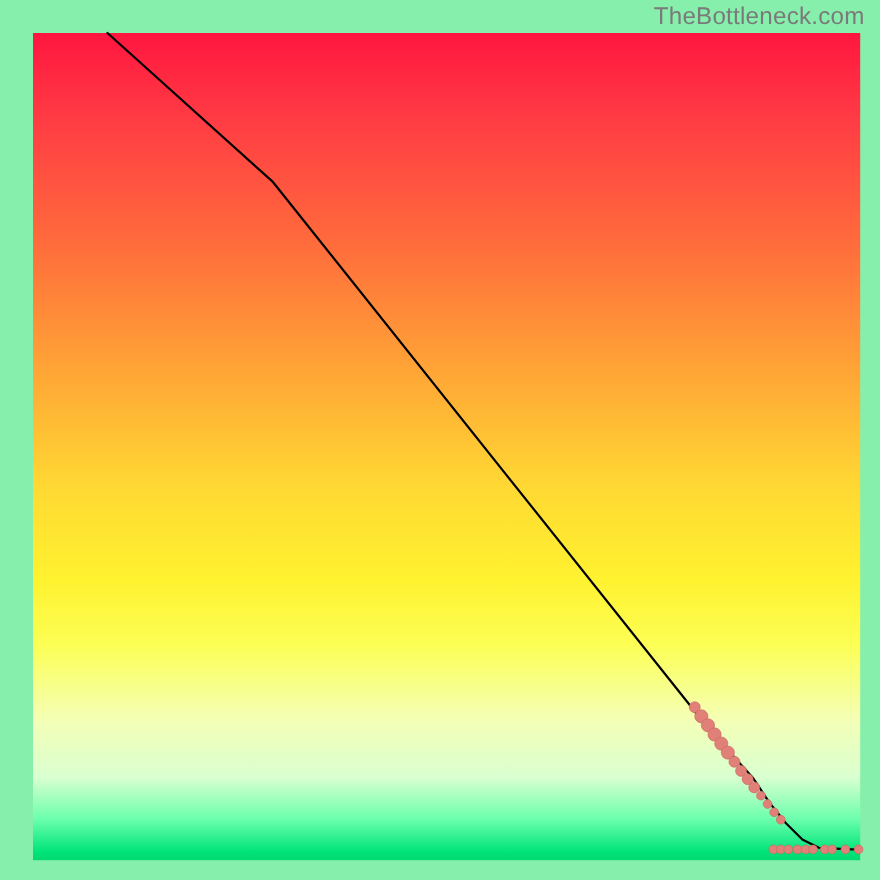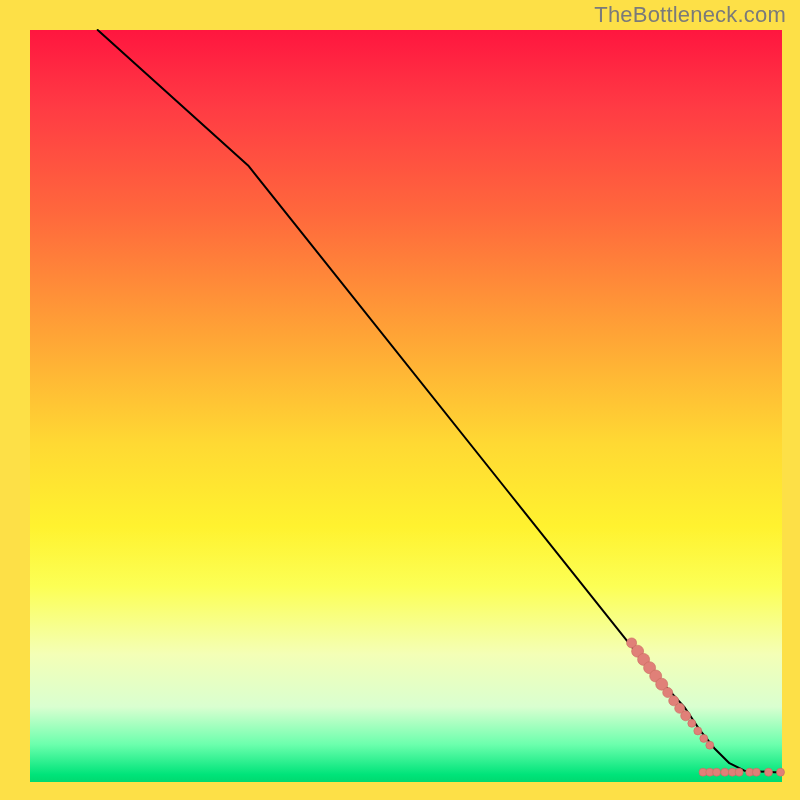--- a/index.html
+++ b/index.html
@@ -7,21 +7,21 @@
     padding: 0;
     width: 800px;
     height: 800px;
     background: #000;
     font-family: Arial, Helvetica, sans-serif;
   }
   .stage {
     position: relative;
     width: 800px;
     height: 800px;
-    background: #fde047;
+    background: #86efac;
   }
   .watermark {
     position: absolute;
     top: 2px;
     right: 14px;
     color: #7a7a7a;
     font-size: 22px;
     font-weight: 500;
     letter-spacing: 0.2px;
     user-select: none;

